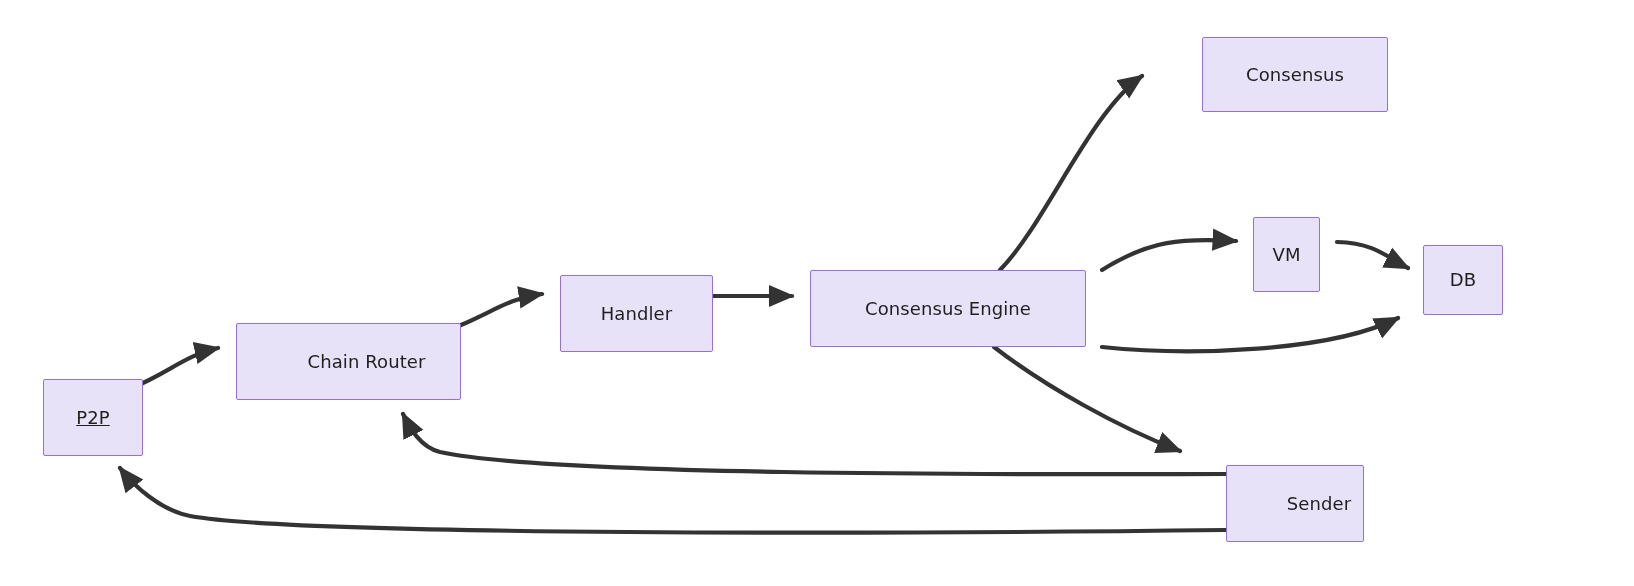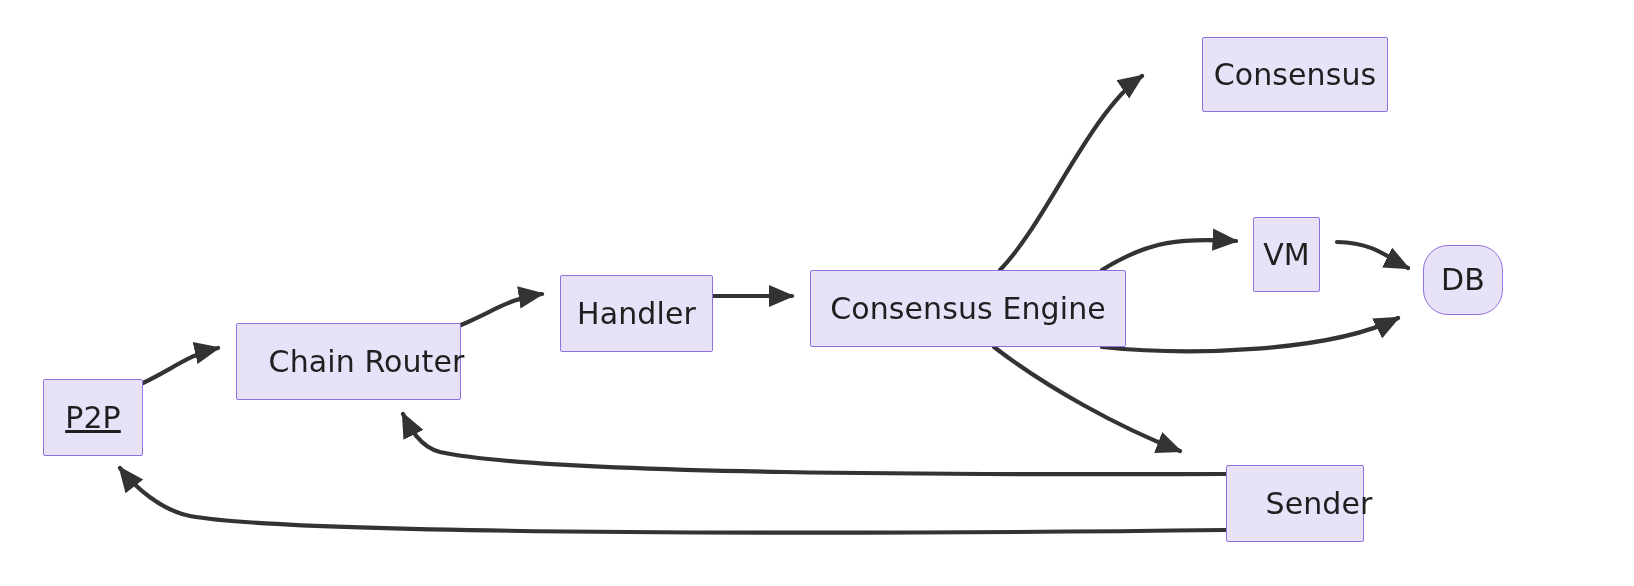--- a/index.html
+++ b/index.html
@@ -28,21 +28,21 @@
   .flow-node {
     position: absolute;
     box-sizing: border-box;
     background: #e8e2f8;
     border: 1.6px solid #9370e0;
     border-radius: 2px;
     display: flex;
     align-items: center;
     justify-content: center;
     color: #1f1f1f;
-    font-size: 30px;
+    font-size: 18px;
     font-weight: 400;
     letter-spacing: 0.1px;
     white-space: nowrap;
     z-index: 2;
   }
   .node-label {
     display: block;
     line-height: 1;
     padding: 0 4px;
   }
@@ -85,33 +85,33 @@
   </div>
 
   <div class="flow-node" style="left:236px; top:323px; width:225px; height:77px;padding-left:36px;">
     <span class="node-label">Chain Router</span>
   </div>
 
   <div class="flow-node" style="left:560px; top:275px; width:153px; height:77px;">
     <span class="node-label">Handler</span>
   </div>
 
-  <div class="flow-node" style="left:810px; top:270px; width:316px; height:77px;">
+  <div class="flow-node" style="left:810px; top:270px; width:276px; height:77px;">
     <span class="node-label">Consensus Engine</span>
   </div>
 
   <div class="flow-node" style="left:1202px; top:37px; width:186px; height:75px;">
     <span class="node-label">Consensus</span>
   </div>
 
   <div class="flow-node" style="left:1253px; top:217px; width:67px; height:75px;">
     <span class="node-label">VM</span>
   </div>
 
-  <div class="flow-node" style="left:1423px; top:245px; width:80px; height:70px;border-radius:25px;">
+  <div class="flow-node" style="left:1423px; top:245px; width:80px; height:70px;">
     <span class="node-label">DB</span>
   </div>
 
   <div class="flow-node" style="left:1226px; top:465px; width:138px; height:77px;padding-left:48px;">
     <span class="node-label">Sender</span>
   </div>
 
 </div>
 
 </body></html>

